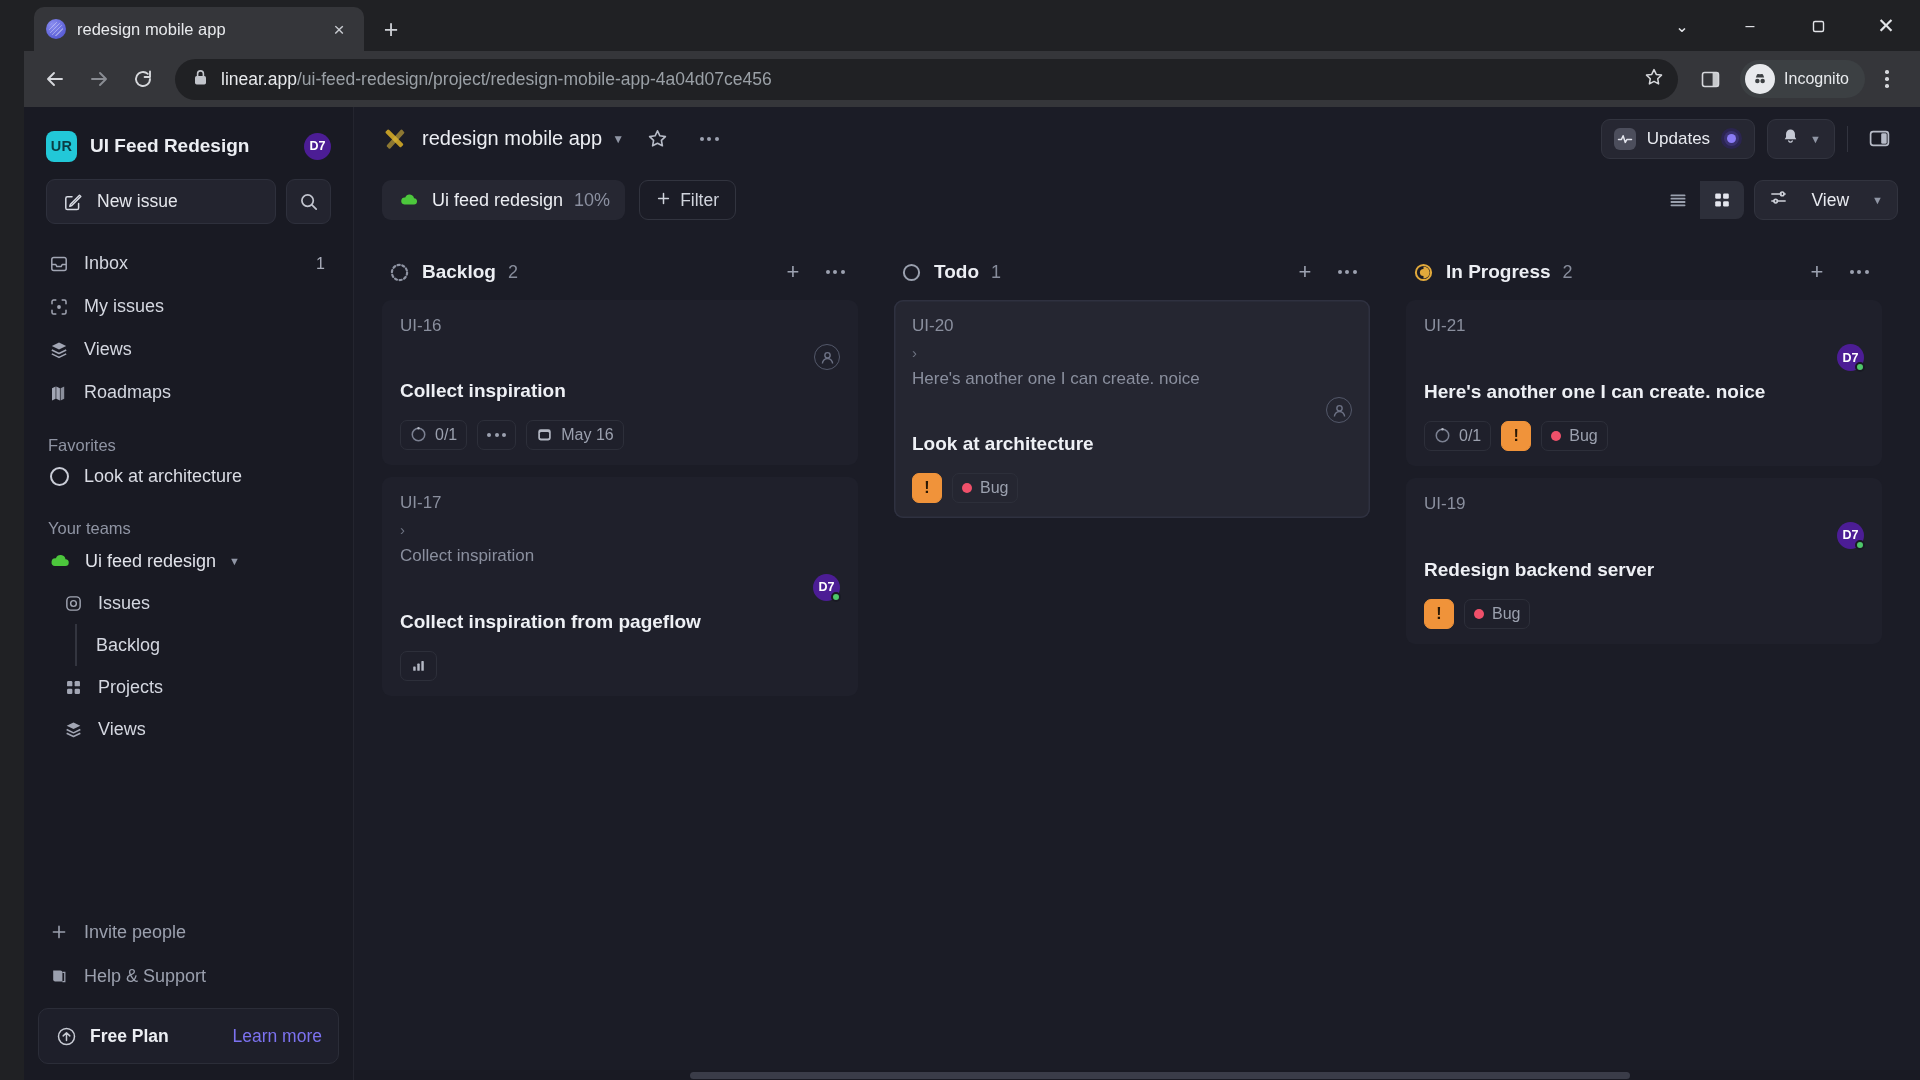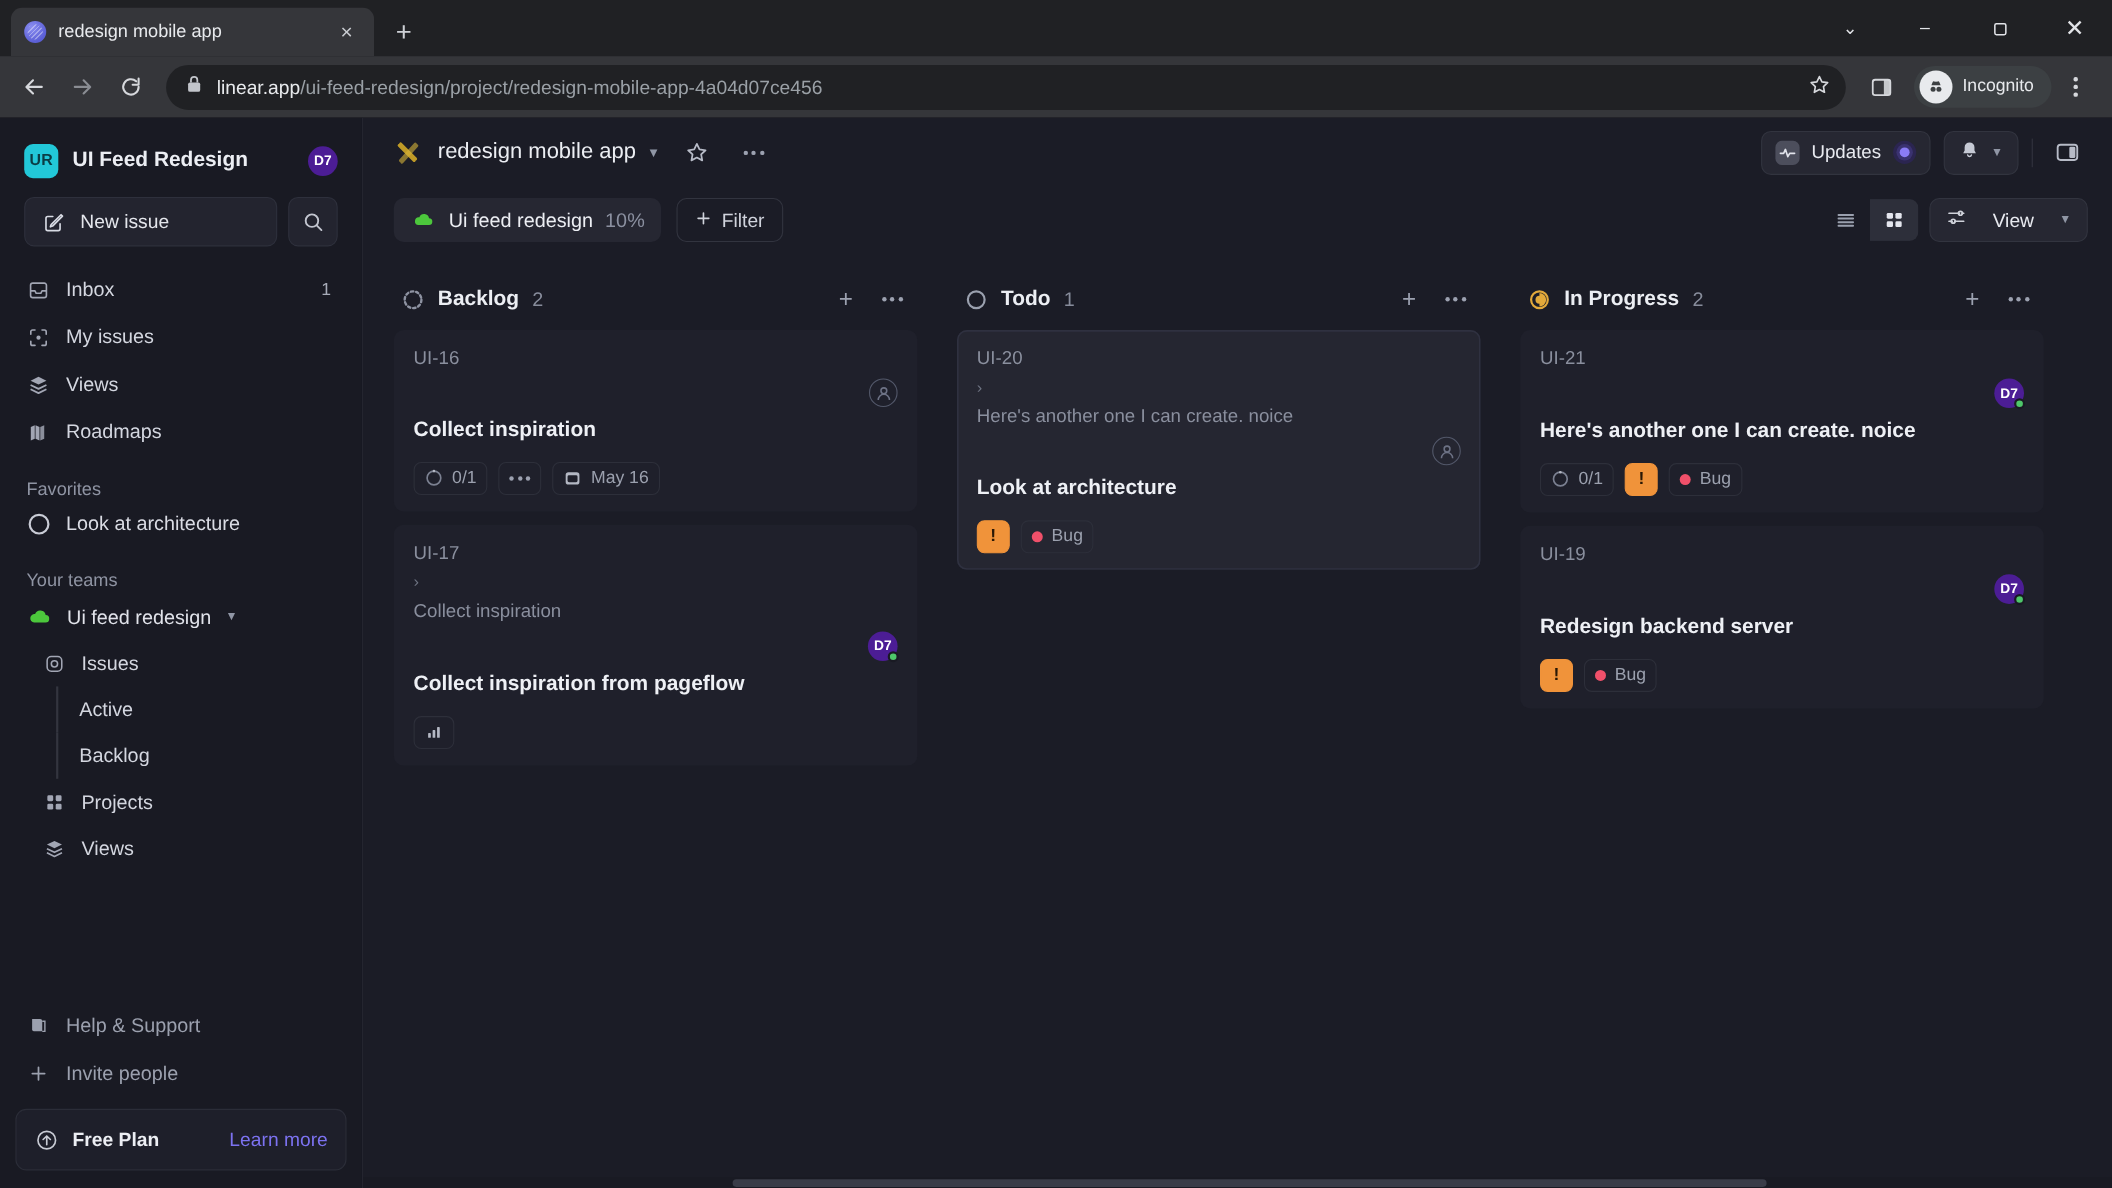--- a/index.html
+++ b/index.html
@@ -4,21 +4,21 @@
 <style>
   * { box-sizing: border-box; margin: 0; padding: 0; }
   html, body {
     width: 1920px; height: 1080px;
     background: #202124;
     font-family: "Liberation Sans", sans-serif;
     overflow: hidden;
   }
 
   
-  .browser { width: 1920px; height: 1080px; display: flex; flex-direction: column; background:#202124; }
+  .browser { width: 1920px; height: 1080px; display: flex; flex-direction: column; background:#202124;padding-left:24px; }
 
   .tabstrip { height: 51px; display: flex; align-items: flex-end; padding-left: 10px; background:#202124; position: relative; }
   .tab {
     width: 330px; height: 44px; background:#35363a; border-radius: 10px 10px 0 0;
     display: flex; align-items: center; padding: 0 12px; gap: 11px; position: relative;
   }
   .tab-favicon { width: 20px; height: 20px; border-radius: 50%;
     background: radial-gradient(circle at 35% 30%, #8b8ef0, #5b5fd6 70%);
     position: relative; overflow: hidden; flex: 0 0 auto; }
   .tab-favicon::after { content:""; position:absolute; inset:3px; border-radius:50%;
@@ -330,23 +330,20 @@
       <div class="sub-item">
         <span class="ico">
           <svg width="19" height="19" viewBox="0 0 20 20">
               <rect x="3" y="3" width="14" height="14" rx="4" fill="none" stroke="#a2a6b4" stroke-width="1.5"></rect>
               <circle cx="10" cy="10" r="3" fill="none" stroke="#a2a6b4" stroke-width="1.5"></circle>
             </svg>
         </span>
         <span>Issues</span>
       </div>
       <div class="sub-sub">
-        <span>Active</span>
-      </div>
-      <div class="sub-sub">
         <span>Backlog</span>
       </div>
       <div class="sub-item">
         <span class="ico">
           <svg width="19" height="19" viewBox="0 0 20 20">
               <rect x="3.2" y="3.2" width="5.6" height="5.6" rx="1.3" fill="#a2a6b4"></rect>
               <rect x="11.2" y="3.2" width="5.6" height="5.6" rx="1.3" fill="#a2a6b4"></rect>
               <rect x="3.2" y="11.2" width="5.6" height="5.6" rx="1.3" fill="#a2a6b4"></rect>
               <rect x="11.2" y="11.2" width="5.6" height="5.6" rx="1.3" fill="#a2a6b4"></rect>
             </svg>
@@ -363,33 +360,33 @@
         </span>
         <span>Views</span>
       </div>
 
       <div class="sb-spacer"></div>
 
       <div class="sb-bottom">
         <div class="bottom-item">
           <span class="ico">
             <svg width="18" height="18" viewBox="0 0 18 18">
-                <path d="M3.2 3.4h7.2a2 2 0 0 1 2 2v9.2H5.2a2 2 0 0 1-2-2z" fill="#9ba0ae"></path>
-                <path d="M12.4 5.4h2.4v9.2h-2.4" fill="none" stroke="#9ba0ae" stroke-width="1.3"></path>
-              </svg>
-          </span>
-          <span>Help &amp; Support</span>
+                <path d="M9 3.4v11.2M3.4 9h11.2" stroke="#9ba0ae" stroke-width="1.6" stroke-linecap="round"></path>
+              </svg>
+          </span>
+          <span>Invite people</span>
         </div>
         <div class="bottom-item">
           <span class="ico">
             <svg width="18" height="18" viewBox="0 0 18 18">
-                <path d="M9 3.4v11.2M3.4 9h11.2" stroke="#9ba0ae" stroke-width="1.6" stroke-linecap="round"></path>
-              </svg>
-          </span>
-          <span>Invite people</span>
+                <path d="M3.2 3.4h7.2a2 2 0 0 1 2 2v9.2H5.2a2 2 0 0 1-2-2z" fill="#9ba0ae"></path>
+                <path d="M12.4 5.4h2.4v9.2h-2.4" fill="none" stroke="#9ba0ae" stroke-width="1.3"></path>
+              </svg>
+          </span>
+          <span>Help &amp; Support</span>
         </div>
         <div class="plan-card">
           <span class="ico">
             <svg width="21" height="21" viewBox="0 0 21 21">
                 <circle cx="10.5" cy="10.5" r="8" fill="none" stroke="#c8cbd4" stroke-width="1.5"></circle>
                 <path d="M10.5 14.6V6.8M7.2 9.9l3.3-3.2 3.3 3.2" fill="none" stroke="#c8cbd4" stroke-width="1.5" stroke-linecap="round" stroke-linejoin="round"></path>
               </svg>
           </span>
           <span class="plan-name">Free Plan</span>
           <span class="learn">Learn more</span>

